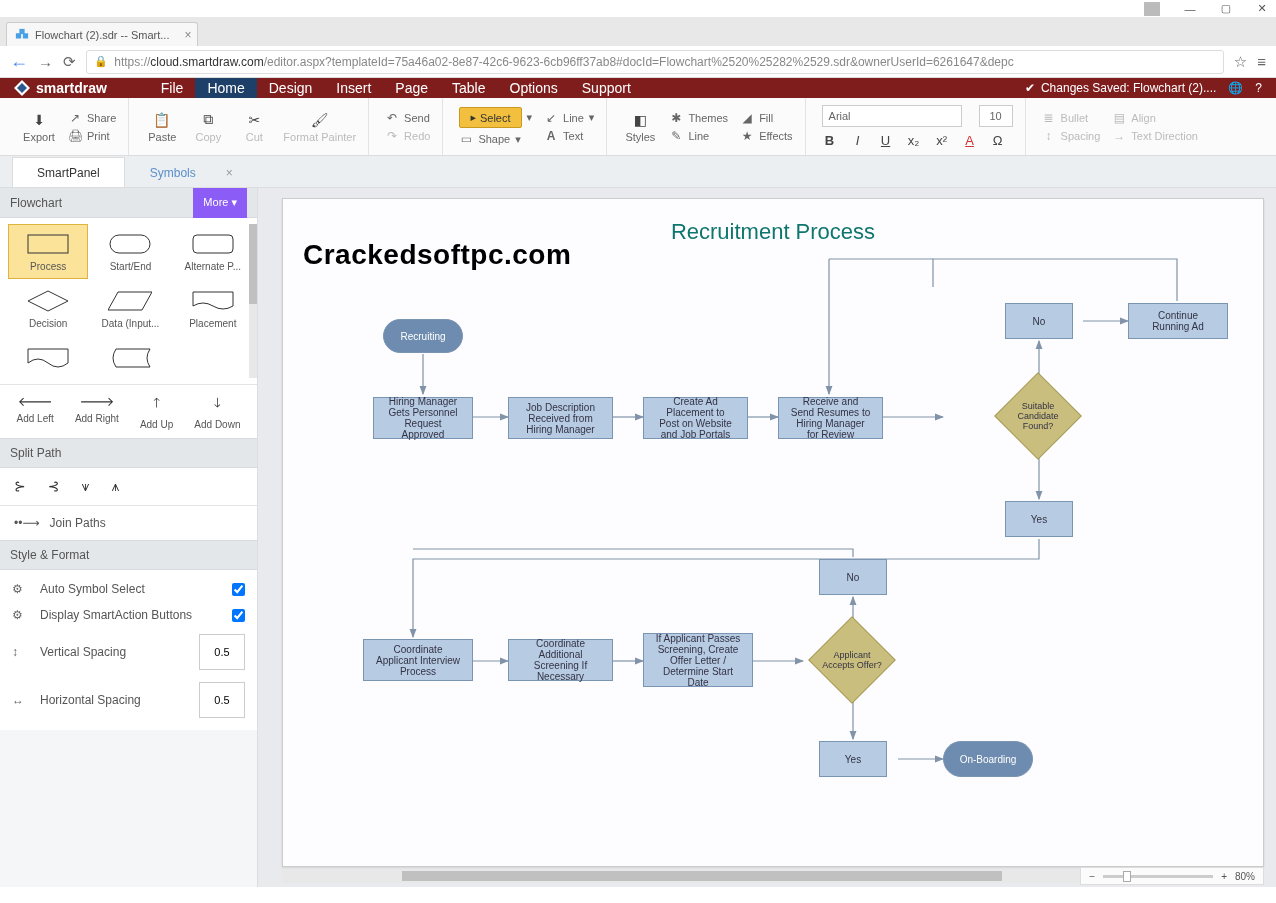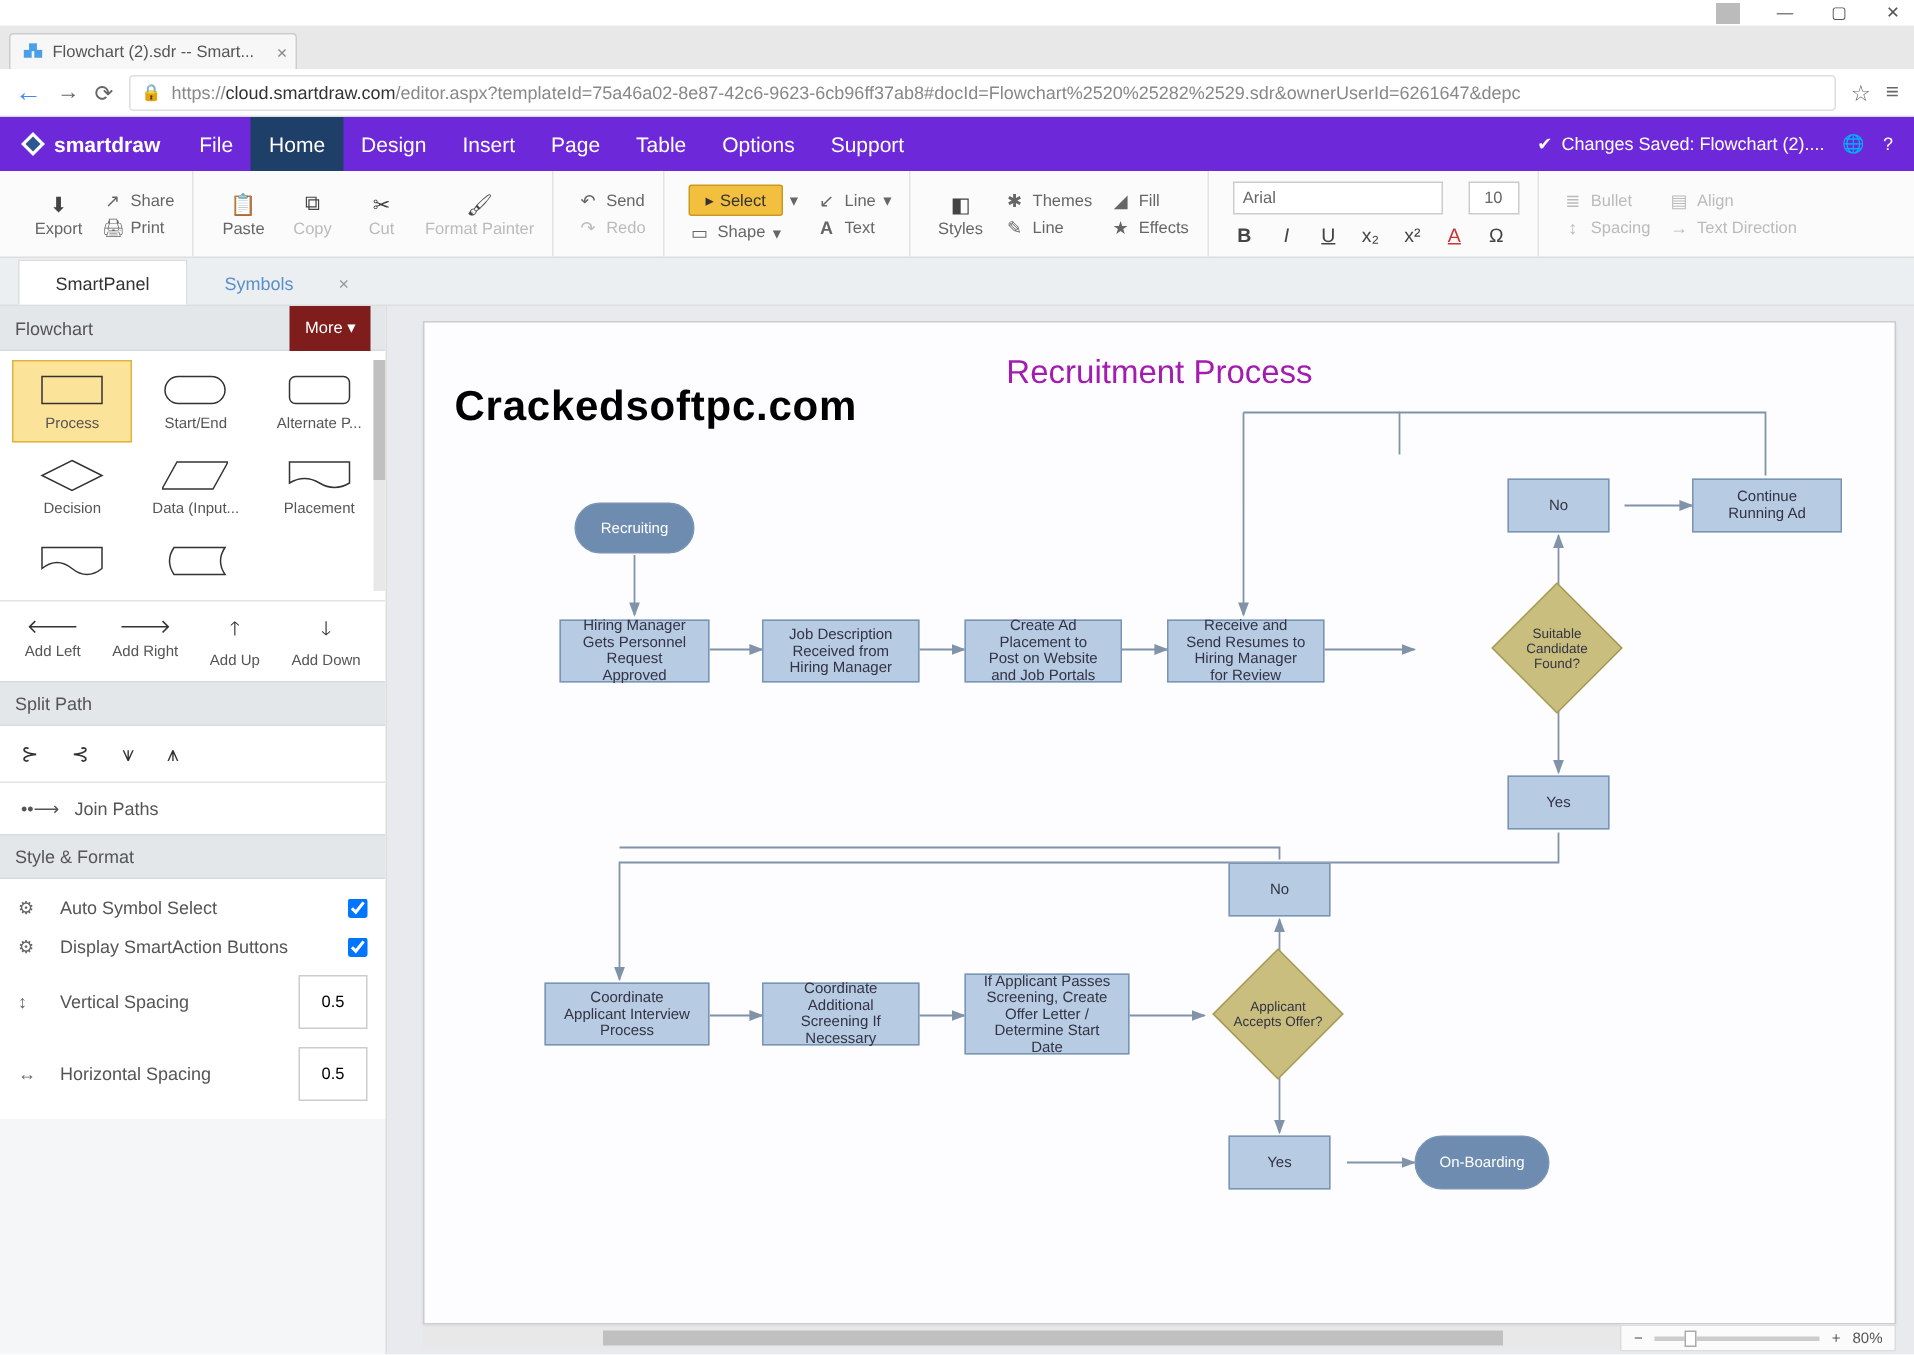--- a/index.html
+++ b/index.html
@@ -20,21 +20,21 @@
 .url-row { height: 32px; background: #fff; border-bottom: 1px solid #ddd; display: flex; align-items: center; gap: 10px; padding: 0 10px; }
 .nav-btn { color: #666; font-size: 15px; }
 .nav-back { color: #4688f1; font-size: 18px; }
 .url-input { flex: 1; height: 24px; border: 1px solid #ddd; border-radius: 3px; padding: 0 8px; display: flex; align-items: center; gap: 6px; background: #fff; }
 .lock { color: #2a8a2a; font-size: 11px; }
 .url-text { color: #888; font-size: 12px; }
 .url-text .host { color: #333; }
 .hamburger { font-size: 15px; color: #666; }
 
 
-.app-header { height: 36px; background: #6d28d9; color: #fff; display: flex; align-items: stretch; }
+.app-header { height: 20px; background: #7f1d1d; color: #fff; display: flex; align-items: stretch; gap: 28px; }
 .brand { display: flex; align-items: center; gap: 6px; padding: 0 14px; font-weight: 600; font-size: 14px; }
 .brand-icon { width: 16px; height: 16px; }
 .menu { display: flex; align-items: stretch; }
 .menu-item { padding: 0 12px; display: flex; align-items: center; font-size: 14px; cursor: pointer; }
 .menu-item.active { background: #1e3f68; }
 .header-right { margin-left: auto; display: flex; align-items: center; gap: 12px; padding: 0 14px; font-size: 12px; }
 .saved { display: flex; align-items: center; gap: 6px; }
 
 
 .ribbon { height: 58px; background: #fbfbfb; border-bottom: 1px solid #ddd; display: flex; align-items: center; padding: 0 10px; gap: 4px; color: #666; font-size: 11px; }
@@ -59,21 +59,21 @@
 .panel-tab.sym { color: #5a8fc9; }
 .panel-tab .x { margin-left: 30px; color: #999; }
 
 
 .body-split { display: flex; height: calc(903px - 18px - 28px - 32px - 36px - 58px - 32px); }
 .sidebar { width: 258px; background: #f4f6f8; border-right: 1px solid #ddd; display: flex; flex-direction: column; overflow: hidden; }
 .canvas-area { flex: 1; background: #e8eaed; position: relative; overflow: hidden; }
 
 
 .side-header { height: 30px; background: #e3e7ea; border-bottom: 1px solid #d7dbdf; display: flex; align-items: center; justify-content: space-between; padding: 0 10px; font-size: 12px; color: #555; }
-.more-btn { background: #7f1d1d; color: #fff; padding: 16px 10px; border-radius: 2px; font-size: 11px; }
+.more-btn { background: #8b5cf6; color: #fff; padding: 16px 10px; border-radius: 2px; font-size: 11px; }
 .shape-grid { display: grid; grid-template-columns: repeat(3, 1fr); gap: 2px; padding: 6px 4px 6px 8px; background: #fff; position: relative; }
 .shape-cell { display: flex; flex-direction: column; align-items: center; gap: 4px; padding: 6px 2px; font-size: 10px; color: #555; border: 1px solid transparent; }
 .shape-cell.sel { background: #fce39a; border: 1px solid #e0b33f; }
 .shape-svg { width: 44px; height: 26px; }
 .shape-scroll { position: absolute; right: 0; top: 6px; bottom: 6px; width: 8px; background: #e8e8e8; }
 .shape-scroll::after { content: ""; position: absolute; top: 0; left: 0; right: 0; height: 80px; background: #c0c0c0; }
 
 .arrow-row { display: flex; justify-content: space-around; padding: 8px 6px; background: #fff; border-top: 1px solid #e4e4e4; }
 .arrow-cell { display: flex; flex-direction: column; align-items: center; gap: 4px; font-size: 10px; color: #555; }
 .arrow-cell .arr { font-size: 13px; color: #333; }
@@ -86,21 +86,21 @@
 
 .style-list { background: #fff; padding: 6px 0; }
 .style-row { display: flex; align-items: center; padding: 6px 12px; font-size: 12px; color: #555; gap: 10px; }
 .style-row .ico { width: 18px; color: #666; }
 .style-row .val { margin-left: auto; }
 .chk { width: 13px; height: 13px; }
 .num-input { width: 46px; height: 36px; border: 1px solid #ccc; text-align: center; font-size: 11px; }
 
 
 .canvas-page { position: absolute; left: 24px; top: 10px; right: 12px; bottom: 20px; background: #fdfdff; border: 1px solid #ccc; box-shadow: 0 1px 2px rgba(0,0,0,0.1); }
-.chart-title { position: absolute; left: 50%; top: 20px; transform: translateX(-50%); font-size: 22px; color: #a21caf; }
+.chart-title { position: absolute; left: 50%; top: 20px; transform: translateX(-50%); font-size: 22px; color: #0f766e; }
 .watermark { position: absolute; left: 20px; top: 40px; font-weight: 900; font-size: 28px; letter-spacing: 0.5px; color: #000; }
 .node { position: absolute; border: 1px solid #7a94b3; background: #b7cbe3; display: flex; align-items: center; justify-content: center; text-align: center; font-size: 10px; color: #334; padding: 4px 11px; }
 .node.term { border-radius: 20px; background: #6e8caf; color: #fff; }
 .node.dec { background: #c9be7e; border-color: #a59a55; transform: rotate(45deg); width: 62px; height: 62px; padding: 0; }
 .node.dec span { transform: rotate(-45deg); display: block; width: 76px; font-size: 9px; }
 
 .hscroll { position: absolute; left: 24px; right: 12px; bottom: 4px; height: 14px; background: #e8e8e8; }
 .hscroll::after { content: ""; position: absolute; left: 120px; top: 2px; height: 10px; width: 600px; background: #c0c0c0; }
 
 

